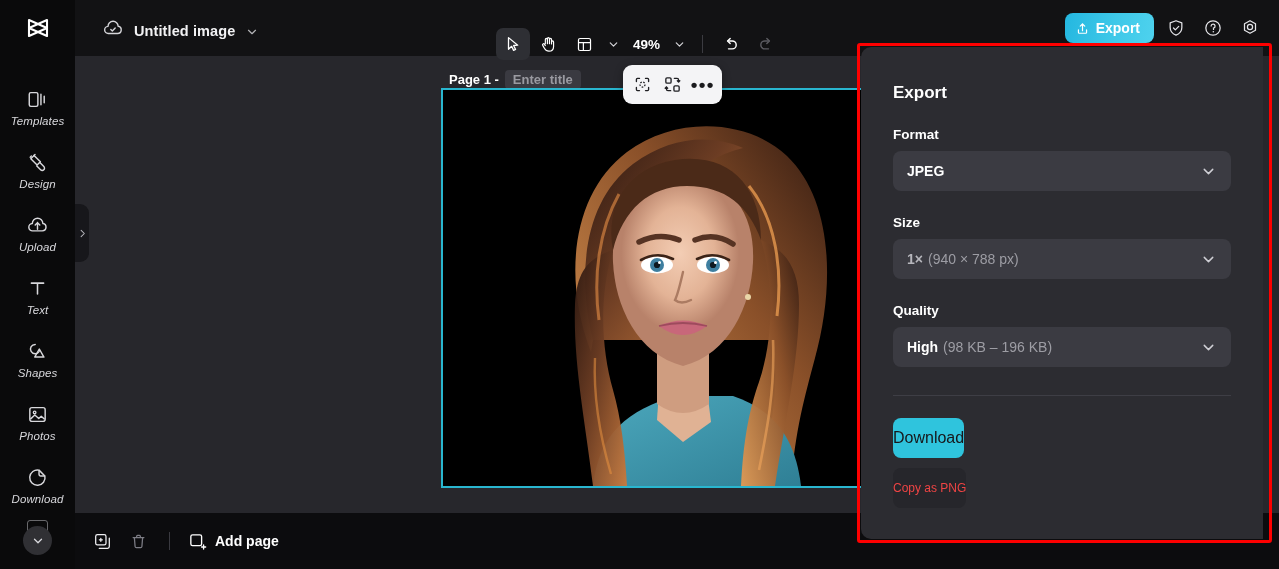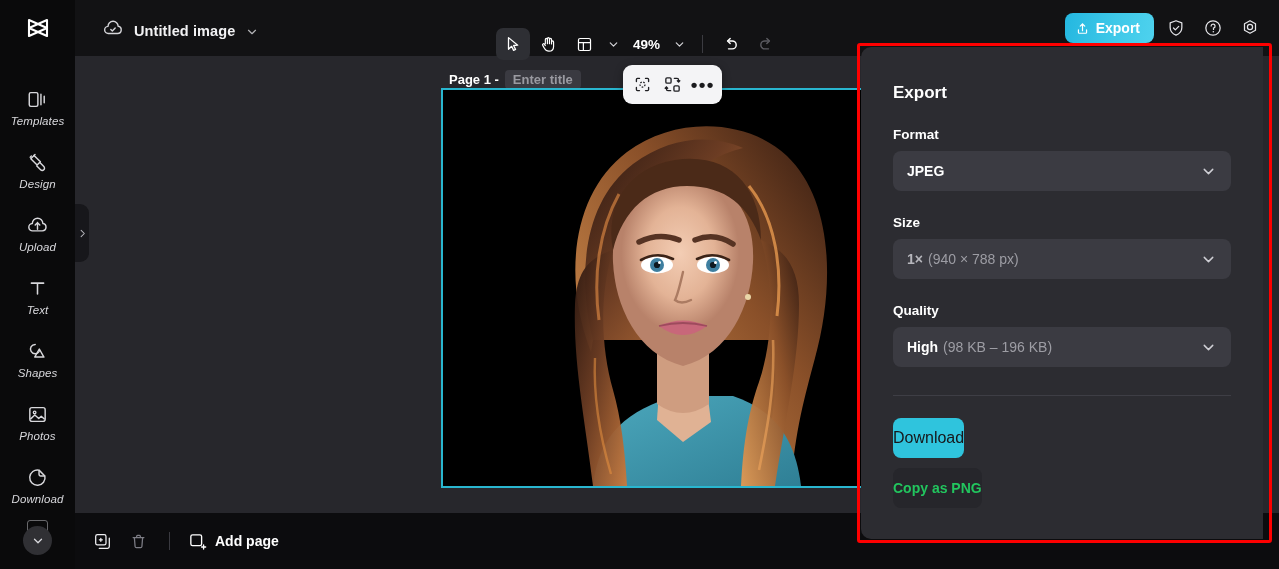--- a/index.html
+++ b/index.html
@@ -156,21 +156,21 @@
   .select .caret { margin-left: auto; }
   .divider { height: 1px; background: #3e3e45; margin-top: 28px; }
   .dl-btn {
     height: 40px; margin-top: 22px; border-radius: 8px;
     background: #2fc4dd; color: #17171a; font-size: 16px;
     display: flex; align-items: center; justify-content: center;
     border: none; cursor: pointer; font-family: "Liberation Sans", sans-serif;
   }
   .copy-btn {
     height: 40px; margin-top: 10px; border-radius: 8px;
-    background: #26262b; color: #22c55e; font-size: 14px; font-weight: bold;
+    background: #26262b; color: #ef4444; font-size: 12px; font-weight: normal;
     display: flex; align-items: center; justify-content: center;
     border: none; cursor: pointer; font-family: "Liberation Sans", sans-serif;
   }
 
   .annot {
     position: absolute; left: 857px; top: 43px; width: 415px; height: 500px;
     border: 3px solid #ff0000; border-radius: 3px; z-index: 60; pointer-events: none;
   }
 </style>
 </head>

